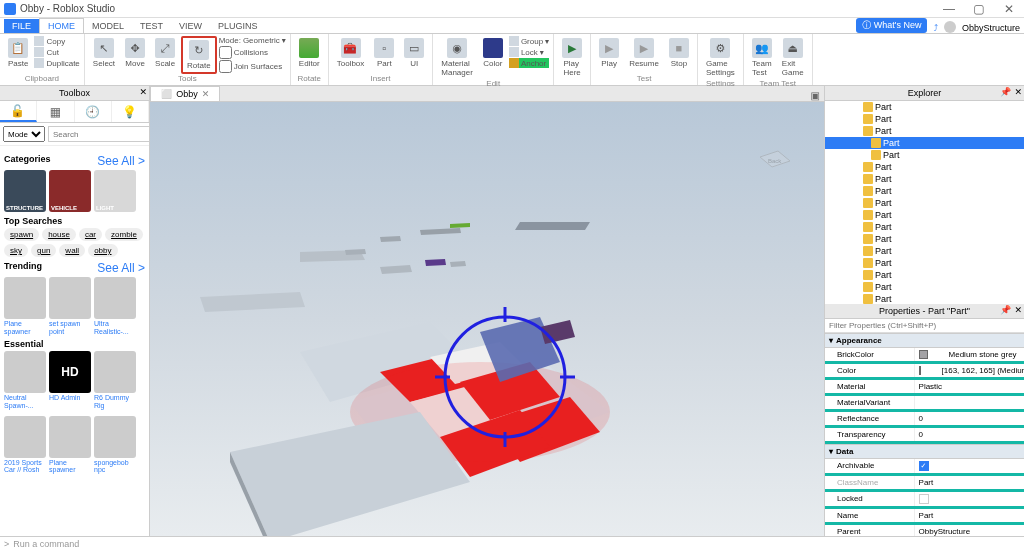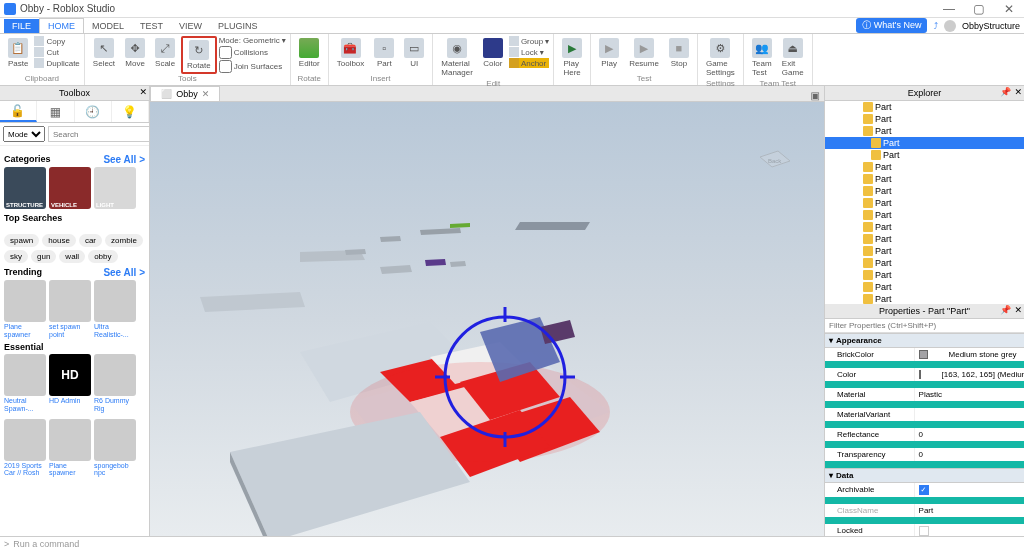--- a/index.html
+++ b/index.html
@@ -10,21 +10,21 @@
 .titlebar .logo { width: 12px; height: 12px; background: #2d7cf5; margin-right: 4px; border-radius: 2px; }
 .titlebar .title { font-size: 10px; color: #444; flex: 1; }
 .titlebar .winbtns { display: flex; gap: 8px; }
 .titlebar .winbtns span { width: 22px; text-align: center; cursor: pointer; font-size: 12px; color: #666; }
 
 
 .menutabs { height: 16px; background: #fff; display: flex; align-items: flex-end; padding: 0 4px; gap: 0; border-bottom: 1px solid #ccc; }
 .menutabs .filebtn { background: #2d7cf5; color: #fff; padding: 2px 8px; font-size: 9px; }
 .menutabs .tab { padding: 2px 8px; font-size: 9px; color: #555; cursor: pointer; }
 .menutabs .tab.active { background: #fff; border: 1px solid #ccc; border-bottom: none; color: #2d7cf5; }
-.menutabs .right-info { margin-left: auto; display: flex; align-items: center; gap: 6px; font-size: 9px; }
+.menutabs .right-info { margin-left: auto; display: flex; align-items: flex-end; gap: 6px; font-size: 9px; }
 .menutabs .whats-new { background: #2d7cf5; color: #fff; padding: 1px 6px; border-radius: 3px; }
 
 
 .ribbon { height: 52px; background: #fff; border-bottom: 1px solid #ccc; display: flex; font-size: 8px; color: #555; }
 .ribbon-group { border-right: 1px solid #e0e0e0; padding: 2px 4px; display: flex; flex-direction: column; }
 .ribbon-group .group-content { display: flex; gap: 2px; flex: 1; align-items: flex-start; }
 .ribbon-group .group-label { text-align: center; font-size: 8px; color: #888; }
 .ribbon-btn { display: flex; flex-direction: column; align-items: center; justify-content: center; padding: 2px 4px; cursor: pointer; border-radius: 2px; }
 .ribbon-btn .icon { width: 20px; height: 20px; background: #d0d8e0; border-radius: 2px; display: flex; align-items: center; justify-content: center; font-size: 11px; }
 .ribbon-btn .label { font-size: 8px; margin-top: 1px; }
@@ -43,49 +43,49 @@
 .panel-title { background: #e8e8e8; font-size: 9px; padding: 2px 4px; text-align: center; border-bottom: 1px solid #ccc; position: relative; }
 .panel-title .close { position: absolute; right: 2px; top: 1px; font-size: 9px; cursor: pointer; }
 .toolbox-tabs { display: flex; height: 22px; border-bottom: 1px solid #ccc; }
 .toolbox-tabs .ttab { flex: 1; display: flex; align-items: center; justify-content: center; cursor: pointer; border-right: 1px solid #eee; font-size: 12px; color: #666; }
 .toolbox-tabs .ttab.active { color: #2d7cf5; border-bottom: 2px solid #2d7cf5; }
 .toolbox-search { display: flex; padding: 3px; gap: 3px; border-bottom: 1px solid #eee; }
 .toolbox-search select { font-size: 8px; height: 16px; width: 42px; }
 .toolbox-search input { flex: 1; font-size: 8px; height: 16px; padding: 0 4px; border: 1px solid #ccc; }
 .toolbox-content { flex: 1; overflow-y: auto; padding: 4px; }
 .tb-section-head { display: flex; justify-content: space-between; font-size: 9px; font-weight: bold; margin: 4px 0 2px; }
-.tb-section-head a { color: #2d7cf5; font-weight: bold; font-size: 10px; cursor: pointer; }
+.tb-section-head a { color: #2d7cf5; font-weight: normal; font-size: 12px; cursor: pointer; }
 .tb-cards { display: flex; gap: 3px; flex-wrap: wrap; }
 .tb-card { width: 42px; }
 .tb-card .thumb { width: 42px; height: 42px; background: #444; border-radius: 3px; position: relative; }
 .tb-card .thumb.light { background: #ccc; }
 .tb-card .tlabel { font-size: 7px; color: #2d7cf5; margin-top: 1px; line-height: 1.1; }
 .tb-card .toverlay { position: absolute; bottom: 1px; left: 2px; color: #fff; font-size: 6px; font-weight: bold; }
-.tb-chips { display: flex; flex-wrap: wrap; gap: 3px; margin-top: 11px; }
+.tb-chips { display: flex; flex-wrap: wrap; gap: 3px; margin-top: 2px; text-decoration: underline; }
 .tb-chip { background: #eee; padding: 2px 6px; border-radius: 8px; font-size: 8px; cursor: pointer; }
 
 
 .viewport-tabs { height: 16px; background: #e8e8e8; display: flex; align-items: flex-end; border-bottom: 1px solid #ccc; }
 .viewport-tabs .vtab { background: #fff; padding: 2px 10px; font-size: 9px; border: 1px solid #ccc; border-bottom: none; display: flex; align-items: center; gap: 4px; }
 .viewport-tabs .vtab .close { font-size: 9px; cursor: pointer; color: #888; }
 .viewport { flex: 1; background: linear-gradient(to bottom, #b8c8d8 0%, #d0d8e0 50%, #e8ecef 100%); position: relative; overflow: hidden; }
 .viewport svg { position: absolute; top: 0; left: 0; }
 
 
 .filterbox { width: 100%; font-size: 8px; padding: 2px 4px; border: none; border-bottom: 1px solid #ddd; color: #999; }
 .tree { flex: 1; overflow-y: auto; font-size: 9px; }
 .tree-item { display: flex; align-items: center; gap: 2px; padding: 1px 4px; cursor: pointer; }
 .tree-item .cube { width: 10px; height: 10px; background: #f0c040; border-radius: 1px; }
 .tree-item.selected { background: #2d7cf5; color: #fff; }
 .tree-item .indent { display: inline-block; }
 
 
 .props { flex: 1; overflow-y: auto; font-size: 8px; }
 .prop-group { background: #e0e8f0; padding: 2px 4px; font-weight: bold; display: flex; align-items: center; gap: 3px; border-top: 1px solid #ccc; border-bottom: 1px solid #ccc; }
-.prop-row { display: flex; border-bottom: 7px solid #14b8a6; }
+.prop-row { display: flex; border-bottom: 3px solid #14b8a6; }
 .prop-row .pname { width: 45%; padding: 2px 4px 2px 12px; border-right: 1px solid #eee; }
 .prop-row .pval { flex: 1; padding: 2px 4px; display: flex; align-items: center; gap: 21px; overflow: hidden; white-space: nowrap; text-overflow: ellipsis; }
 .prop-row .swatch { width: 9px; height: 9px; background: #a3a2a5; border: 1px solid #666; }
 .prop-row .chk { width: 10px; height: 10px; background: #2d7cf5; color: #fff; font-size: 7px; display: flex; align-items: center; justify-content: center; }
 .prop-row .chk.empty { background: #fff; border: 1px solid #ccc; }
 .prop-row.dim .pname { color: #aaa; }
 
 
 .cmdbar { height: 14px; background: #fff; border-top: 1px solid #ccc; display: flex; align-items: center; padding: 0 4px; font-size: 9px; color: #999; font-family: 'Consolas', monospace; }
 .cmdbar .cursor { margin-right: 4px; }
@@ -211,21 +211,21 @@
           <div class="label" style="white-space:pre;">Material
 Manager</div>
         </div>
       <div class="ribbon-btn">
           <div class="icon" style="background:#2d3a8a;"></div>
           <div class="label">Color</div>
         </div>
       <div class="ribbon-small">
         <div><span class="smicon"></span><span>Group</span> ▾</div>
         <div><span class="smicon"></span><span>Lock</span> ▾</div>
-        <div style="background:#eab308;">
+        <div style="background:#22c55e;">
             <span class="smicon" style="background:#d4a020;"></span>
             <span>Anchor</span>
           </div>
       </div>
     </div>
     <div class="group-label">Edit</div>
   </div>
   <div class="ribbon-group">
     <div class="group-content">
       <div class="ribbon-btn">

